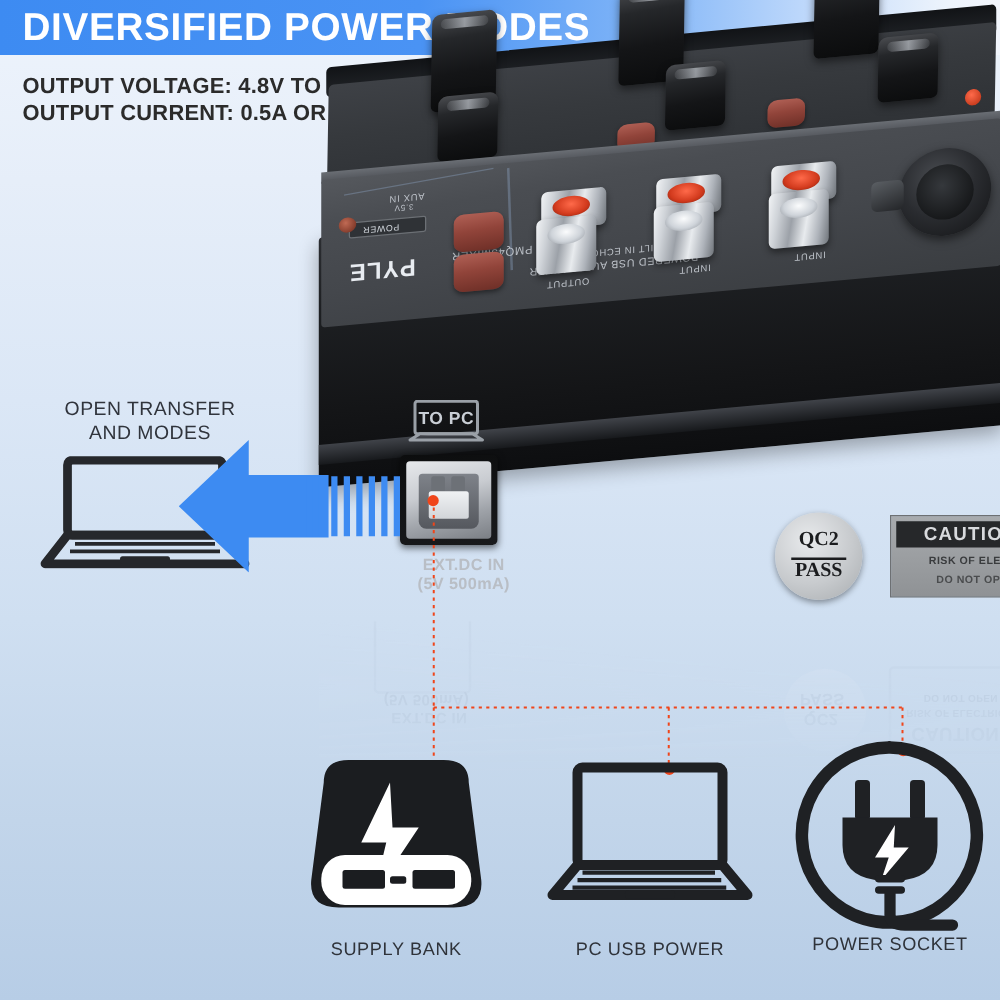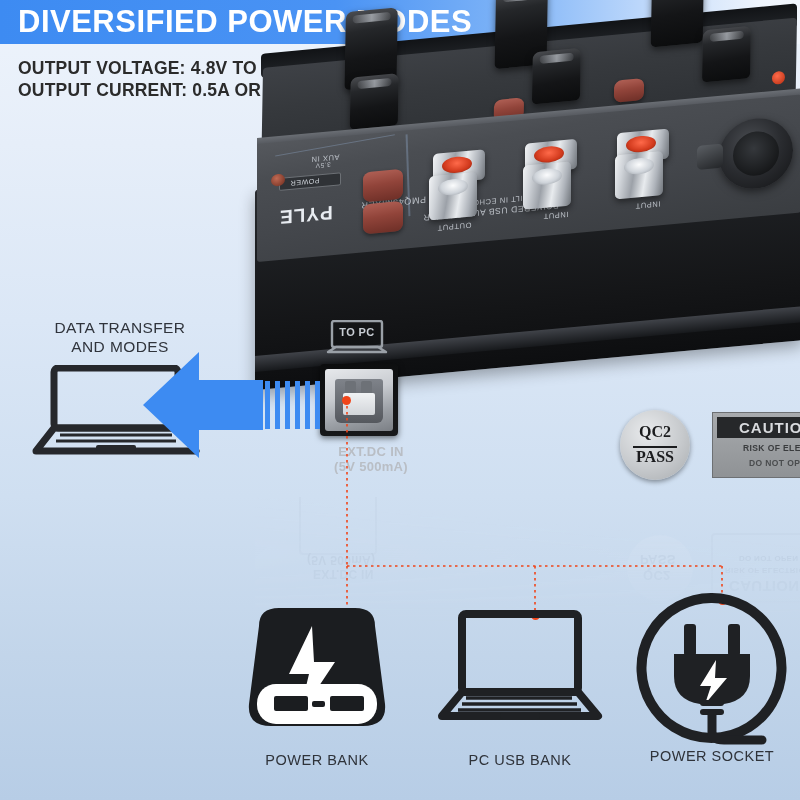--- a/index.html
+++ b/index.html
@@ -277,21 +277,21 @@
 
     <div class="mx-front-strip"></div>
   </div>
 
   <div id="usb-area">
     <div id="topc-box">
       <svg viewBox="0 0 62 38" width="62" height="38">
         <rect x="6" y="1" width="50" height="26" rx="2" fill="none" stroke="#9aa0a7" stroke-width="2.4"></rect>
         <path d="M2 32 L10 27 L52 27 L60 32 Z" fill="none" stroke="#9aa0a7" stroke-width="2.4" stroke-linejoin="round"></path>
       </svg>
-      <span style="position:absolute;left:0;top:6px;width:62px;text-align:center;color:#c9ced5;font-size:11px;font-weight:bold;letter-spacing:.4px;">TO PC</span>
+      <span style="position:absolute;left:0;top:6px;width:62px;text-align:center;color:#c9ced5;font-size:14px;font-weight:bold;letter-spacing:.4px;">TO PC</span>
     </div>
 
     <div id="usb-port">
       <div id="usb-inner">
         <div id="usb-slot">
           <div id="usb-tab1"></div>
           <div id="usb-tab2"></div>
           <div id="usb-tongue"></div>
         </div>
       </div>
@@ -329,21 +329,21 @@
     <div class="refl-circ" style="left:372px;top:26px;width:66px;height:66px;"></div>
     <div class="refl-text" style="left:388px;top:44px;font-size:13px;color:rgba(130,145,165,.5);">QC2</div>
     <div class="refl-text" style="left:385px;top:60px;font-size:13px;color:rgba(130,145,165,.5);">PASS</div>
     <div class="refl-box" style="left:456px;top:24px;width:96px;height:66px;"></div>
     <div class="refl-text" style="left:474px;top:32px;font-size:15px;color:rgba(120,135,155,.5);">CAUTION</div>
     <div class="refl-text" style="left:470px;top:52px;font-size:8px;">RISK OF ELECTRIC SHOCK</div>
     <div class="refl-text" style="left:484px;top:64px;font-size:8px;">DO NOT OPEN</div>
   </div>
 
   <div id="data-label">
-    <div>DATA TRANSFER</div>
+    <div>OPEN TRANSFER</div>
     <div>AND MODES</div>
   </div>
 
   <div id="laptop-left">
     <svg viewBox="0 0 176 90" width="176" height="90">
       <rect x="26" y="3" width="124" height="60" rx="4" fill="none" stroke="#26282c" stroke-width="7"></rect>
       <path d="M8 86 L26 63 L150 63 L168 86 Z" fill="none" stroke="#26282c" stroke-width="7" stroke-linejoin="round"></path>
       <line x1="32" y1="70" x2="144" y2="70" stroke="#26282c" stroke-width="3"></line>
       <line x1="28" y1="76" x2="148" y2="76" stroke="#26282c" stroke-width="3"></line>
       <rect x="68" y="80" width="40" height="6" rx="2" fill="#26282c"></rect>
@@ -384,33 +384,33 @@
 
   <div class="dev" id="dev-bank">
     <svg viewBox="0 0 200 150" width="200" height="150">
       <path d="M42 26 Q42 8 62 8 L138 8 Q158 8 158 26 L168 104 Q170 126 146 126 L54 126 Q30 126 32 104 Z" fill="#1b1d20"></path>
       <path d="M95 26 L72 74 L92 74 L82 116 L118 62 L97 62 Z" fill="#ffffff"></path>
       <rect x="40" y="84" width="120" height="40" rx="19" fill="#ffffff"></rect>
       <rect x="57" y="96" width="34" height="15" rx="2" fill="#1b1d20"></rect>
       <rect x="95" y="101" width="13" height="6" rx="2" fill="#1b1d20"></rect>
       <rect x="113" y="96" width="34" height="15" rx="2" fill="#1b1d20"></rect>
     </svg>
-    <div class="dev-label">POWER BANK</div>
+    <div class="dev-label">SUPPLY BANK</div>
   </div>
 
   <div class="dev" id="dev-pc">
     <svg viewBox="0 0 200 150" width="200" height="150">
       <rect x="42" y="14" width="116" height="78" rx="4" fill="none" stroke="#1f2124" stroke-width="8"></rect>
       <path d="M22 116 L42 92 L158 92 L178 116 Z" fill="none" stroke="#1f2124" stroke-width="8" stroke-linejoin="round"></path>
       <line x1="46" y1="98" x2="152" y2="98" stroke="#1f2124" stroke-width="3.4"></line>
       <line x1="42" y1="104" x2="157" y2="104" stroke="#1f2124" stroke-width="3.4"></line>
       <line x1="38" y1="110" x2="161" y2="110" stroke="#1f2124" stroke-width="3.4"></line>
       <rect x="80" y="112" width="40" height="7" rx="3" fill="#1f2124"></rect>
     </svg>
-    <div class="dev-label">PC USB BANK</div>
+    <div class="dev-label">PC USB POWER</div>
   </div>
 
   <div class="dev" id="dev-socket">
     <svg viewBox="0 0 200 165" width="200" height="165">
       <path d="M100 10 A70 70 0 1 1 99 10" fill="none" stroke="#1f2124" stroke-width="10" stroke-linecap="round"></path>
       <rect x="72" y="36" width="12" height="32" rx="3" fill="#1f2124"></rect>
       <rect x="116" y="36" width="12" height="32" rx="3" fill="#1f2124"></rect>
       <path d="M62 66 L138 66 L138 88 Q138 112 112 116 L88 116 Q62 112 62 88 Z" fill="#1f2124"></path>
       <path d="M104 72 L88 98 L99 98 L93 116 L115 90 L103 90 Z" fill="#ffffff"></path>
       <rect x="88" y="112" width="24" height="6" rx="3" fill="#1f2124"></rect>

